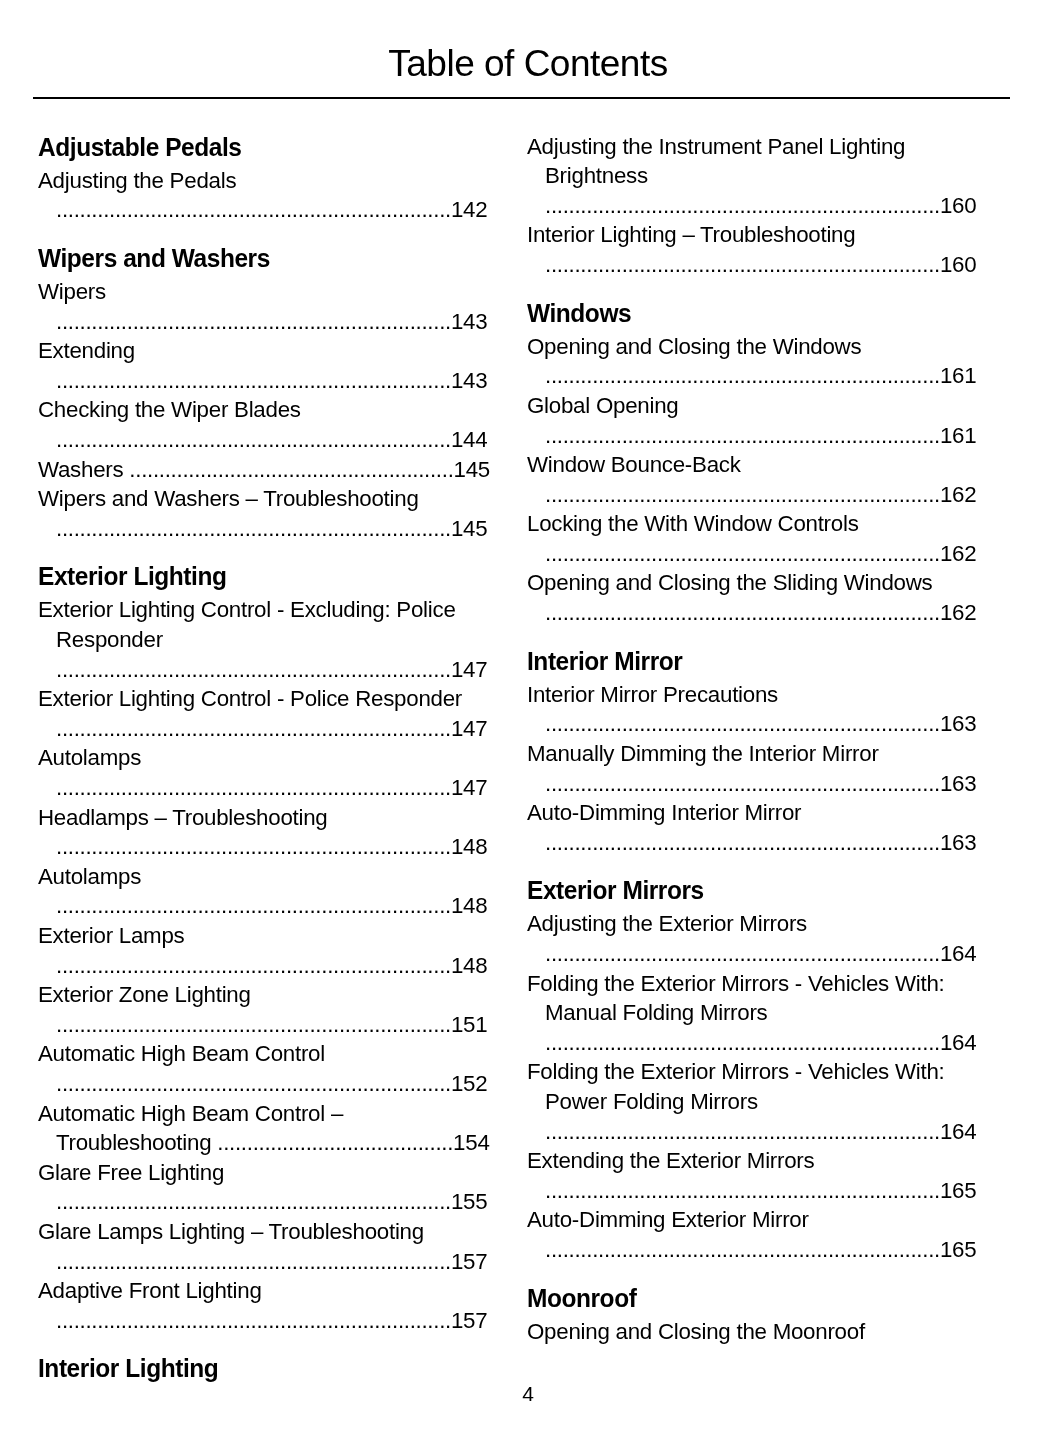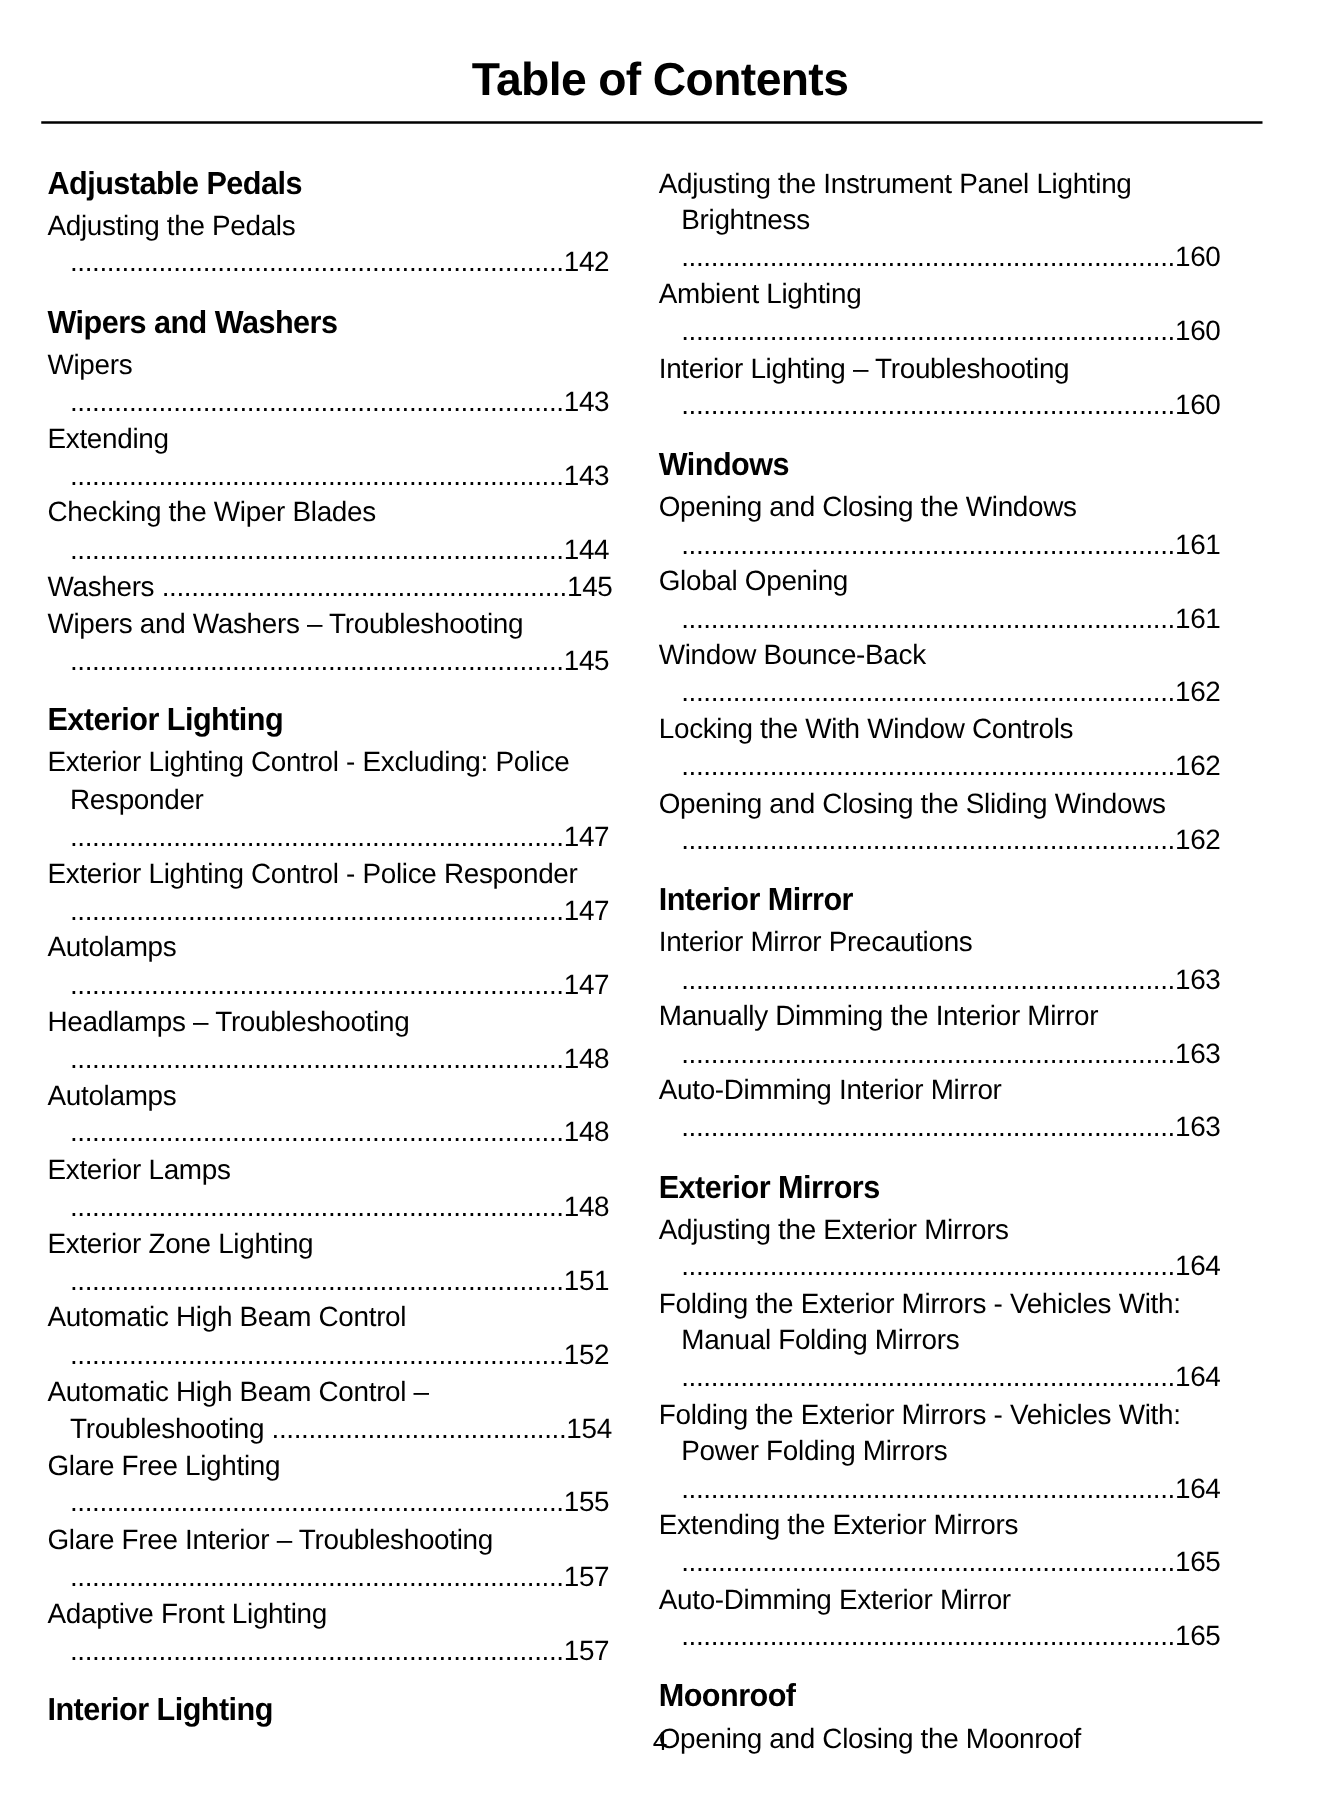--- a/index.html
+++ b/index.html
@@ -17,21 +17,21 @@
   }
   .page {
     width: 1056px;
     height: 1448px;
     box-sizing: border-box;
     position: relative;
   }
   .page-title {
     text-align: center;
     font-family: "Liberation Sans", sans-serif;
-    font-weight: bold;
+    font-weight: normal;
     font-size: 37px;
     letter-spacing: -0.5px;
     margin: 0;
     padding-top: 44px;
     line-height: 1.1;
   }
   .title-rule {
     border: none;
     border-top: 2.2px solid #000;
     margin: 12px 46px 0 33px;
@@ -120,32 +120,31 @@
           <div class="entry"><span class="etitle">Exterior Lighting Control - Excluding: Police Responder</span> <span class="leader">...................................................................</span><span class="pg">147</span></div>
           <div class="entry"><span class="etitle">Exterior Lighting Control - Police Responder</span> <span class="leader">...................................................................</span><span class="pg">147</span></div>
           <div class="entry"><span class="etitle">Autolamps</span> <span class="leader">...................................................................</span><span class="pg">147</span></div>
           <div class="entry"><span class="etitle">Headlamps – Troubleshooting</span> <span class="leader">...................................................................</span><span class="pg">148</span></div>
           <div class="entry"><span class="etitle">Autolamps</span> <span class="leader">...................................................................</span><span class="pg">148</span></div>
           <div class="entry"><span class="etitle">Exterior Lamps</span> <span class="leader">...................................................................</span><span class="pg">148</span></div>
           <div class="entry"><span class="etitle">Exterior Zone Lighting</span> <span class="leader">...................................................................</span><span class="pg">151</span></div>
           <div class="entry"><span class="etitle">Automatic High Beam Control</span> <span class="leader">...................................................................</span><span class="pg">152</span></div>
           <div class="entry"><span class="etitle">Automatic High Beam Control – Troubleshooting</span> <span class="leader">........................................</span><span class="pg">154</span></div>
           <div class="entry"><span class="etitle">Glare Free Lighting</span> <span class="leader">...................................................................</span><span class="pg">155</span></div>
-          <div class="entry"><span class="etitle">Glare Free Interior – Troubleshooting</span> <span class="leader">...................................................................</span><span class="pg">157</span></div>
+          <div class="entry"><span class="etitle">Glare Lamps Lighting – Troubleshooting</span> <span class="leader">...................................................................</span><span class="pg">157</span></div>
           <div class="entry"><span class="etitle">Adaptive Front Lighting</span> <span class="leader">...................................................................</span><span class="pg">157</span></div>
         </div>
         <div class="section">
           <div class="section-heading">Interior Lighting</div>
           <div class="entry"> </div>
         </div>
       </div>
     <div class="column" id="col1">
         <div class="section" style="margin-top: 0px;">
           <div class="entry"><span class="etitle">Adjusting the Instrument Panel Lighting Brightness</span> <span class="leader">...................................................................</span><span class="pg">160</span></div>
-          <div class="entry"><span class="etitle">Ambient Lighting</span> <span class="leader">...................................................................</span><span class="pg">160</span></div>
           <div class="entry"><span class="etitle">Interior Lighting – Troubleshooting</span> <span class="leader">...................................................................</span><span class="pg">160</span></div>
         </div>
         <div class="section">
           <div class="section-heading">Windows</div>
           <div class="entry"><span class="etitle">Opening and Closing the Windows</span> <span class="leader">...................................................................</span><span class="pg">161</span></div>
           <div class="entry"><span class="etitle">Global Opening</span> <span class="leader">...................................................................</span><span class="pg">161</span></div>
           <div class="entry"><span class="etitle">Window Bounce-Back</span> <span class="leader">...................................................................</span><span class="pg">162</span></div>
           <div class="entry"><span class="etitle">Locking the With Window Controls</span> <span class="leader">...................................................................</span><span class="pg">162</span></div>
           <div class="entry"><span class="etitle">Opening and Closing the Sliding Windows</span> <span class="leader">...................................................................</span><span class="pg">162</span></div>
         </div>

